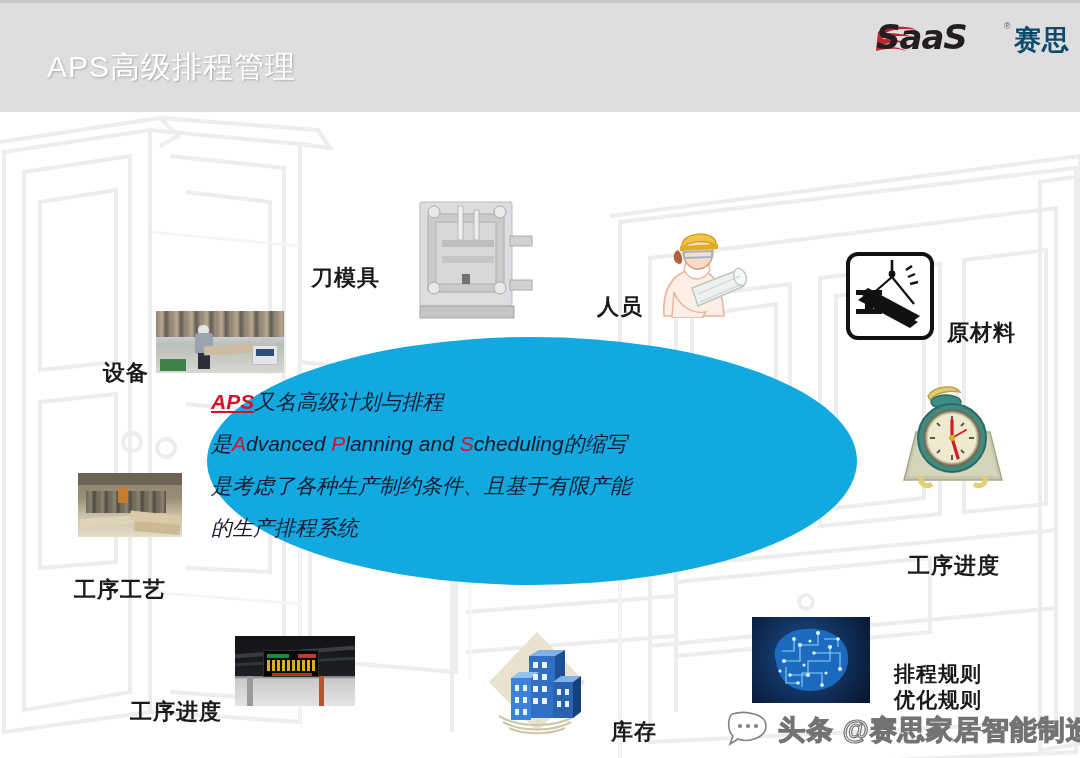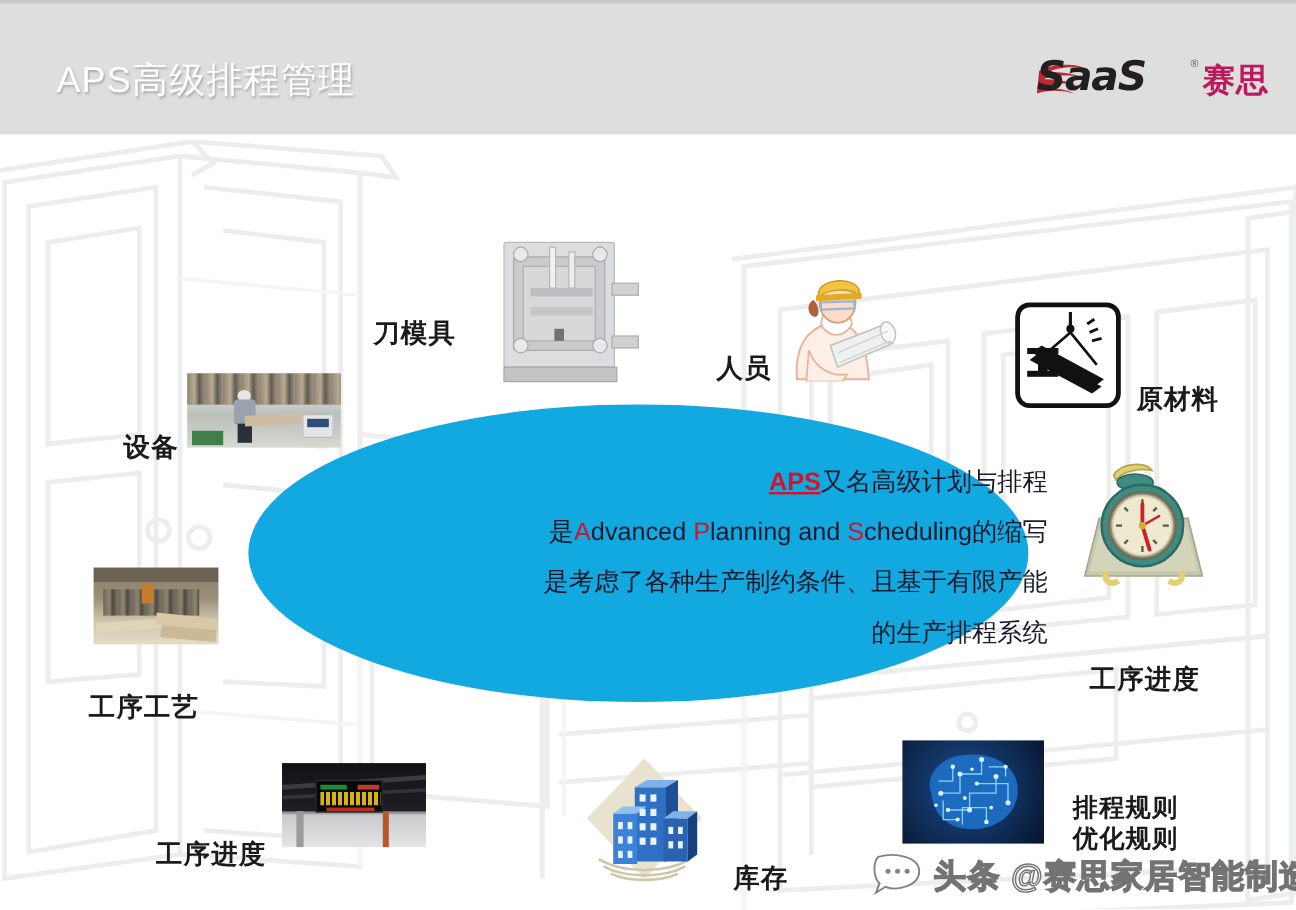--- a/index.html
+++ b/index.html
@@ -20,61 +20,61 @@
   }
   #title {
     position:absolute; left:47px; top:44px;
     font-size:30px; color:#ffffff; letter-spacing:1px;
     text-shadow:1px 1px 2px rgba(150,150,150,0.75);
     white-space:nowrap;
   }
   
   #logo { position:absolute; right:16px; top:16px; width:226px; height:80px; }
   #logo-main {
-    position:absolute; left:4px; top:0; width:226px; height:46px;margin-top:27px;
+    position:absolute; left:16px; top:0; width:226px; height:46px;
   }
   #logo-saas {
     position:absolute; left:22px; top:-2px;
     font-family:"DejaVu Sans",sans-serif;
     font-size:34px; font-weight:bold; font-style:italic;
     color:#231f20; letter-spacing:-1px;
   }
   #logo-swoosh {
     position:absolute; left:22px; top:6px; width:42px; height:28px;
   }
   #logo-reg {
     position:absolute; left:150px; top:2px;
     font-size:9px; color:#5a5a5a;
   }
   #logo-cn {
     position:absolute; left:160px; top:3px;
-    font-size:27px; font-weight:bold; color:#be185d;
+    font-size:27px; font-weight:bold; color:#0c4a6e;
     letter-spacing:1px;
   }
   #logo-tag {
     position:absolute; left:0; top:48px; width:226px;
     text-align:center; font-size:13px; font-weight:bold; color:#3e3e3e;
     letter-spacing:1px; white-space:nowrap;
   }
   .tagdash { display:inline-block; width:22px; height:2px; background:#4a4a4a;
              vertical-align:middle; margin:0 6px; }
 
   
   #bg-furniture { position:absolute; left:0; top:112px; width:1080px; height:646px; }
 
   
   #ellipse {
     position:absolute; left:207px; top:337px; width:650px; height:248px;
     border-radius:50%;
     background:#12a8e0;
   }
   #ellipse-text {
-    position:absolute; left:16px; top:44px; width:650px;
-    text-align:right; color:#1a1a2e;
-    font-size:21px; line-height:42px; font-weight:500;
+    position:absolute; left:4px; top:44px; width:650px;
+    text-align:left; color:#1a1a2e;
+    font-size:21px; line-height:42px; font-weight:500;font-style:italic;
   }
   #ellipse-text .ln { display:block; white-space:nowrap; }
   .red { color:#d4132a; }
   .red-u { color:#d4132a; text-decoration:underline; font-weight:bold; }
 
   
   .nlabel {
     position:absolute; font-weight:bold; color:#1a1a1a;
     white-space:nowrap; letter-spacing:1px;margin-top:34px;
   }

